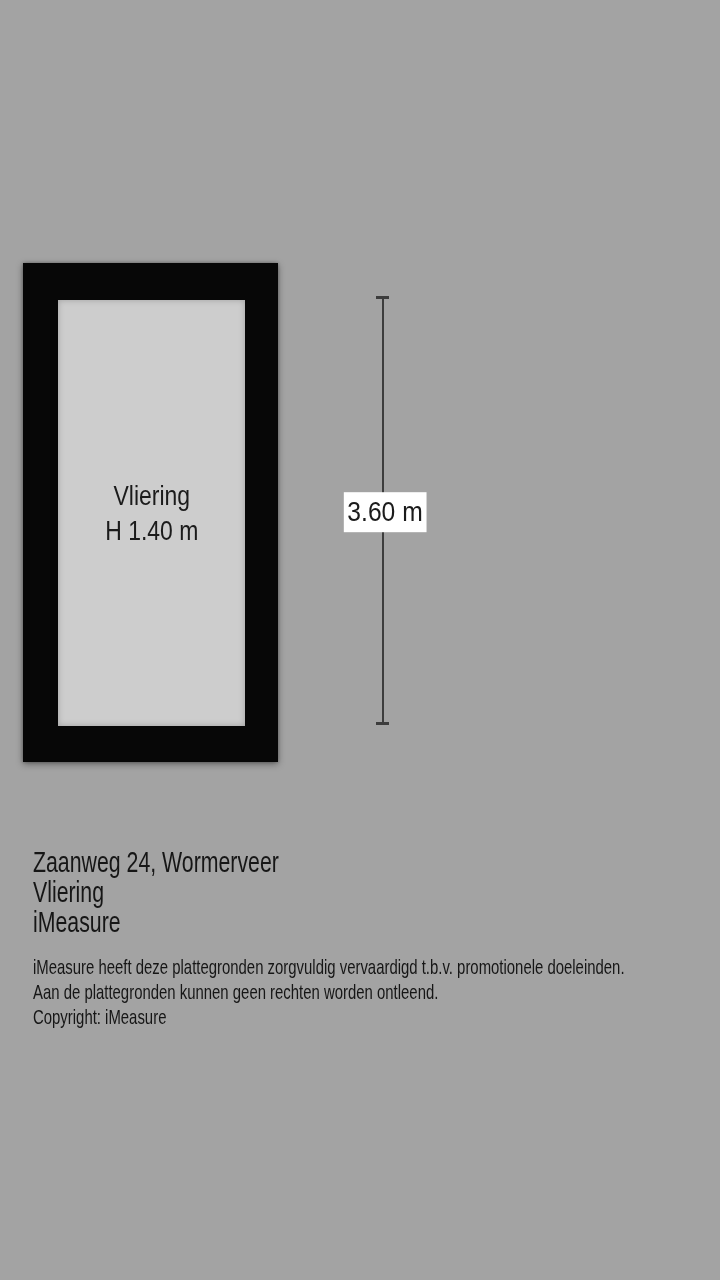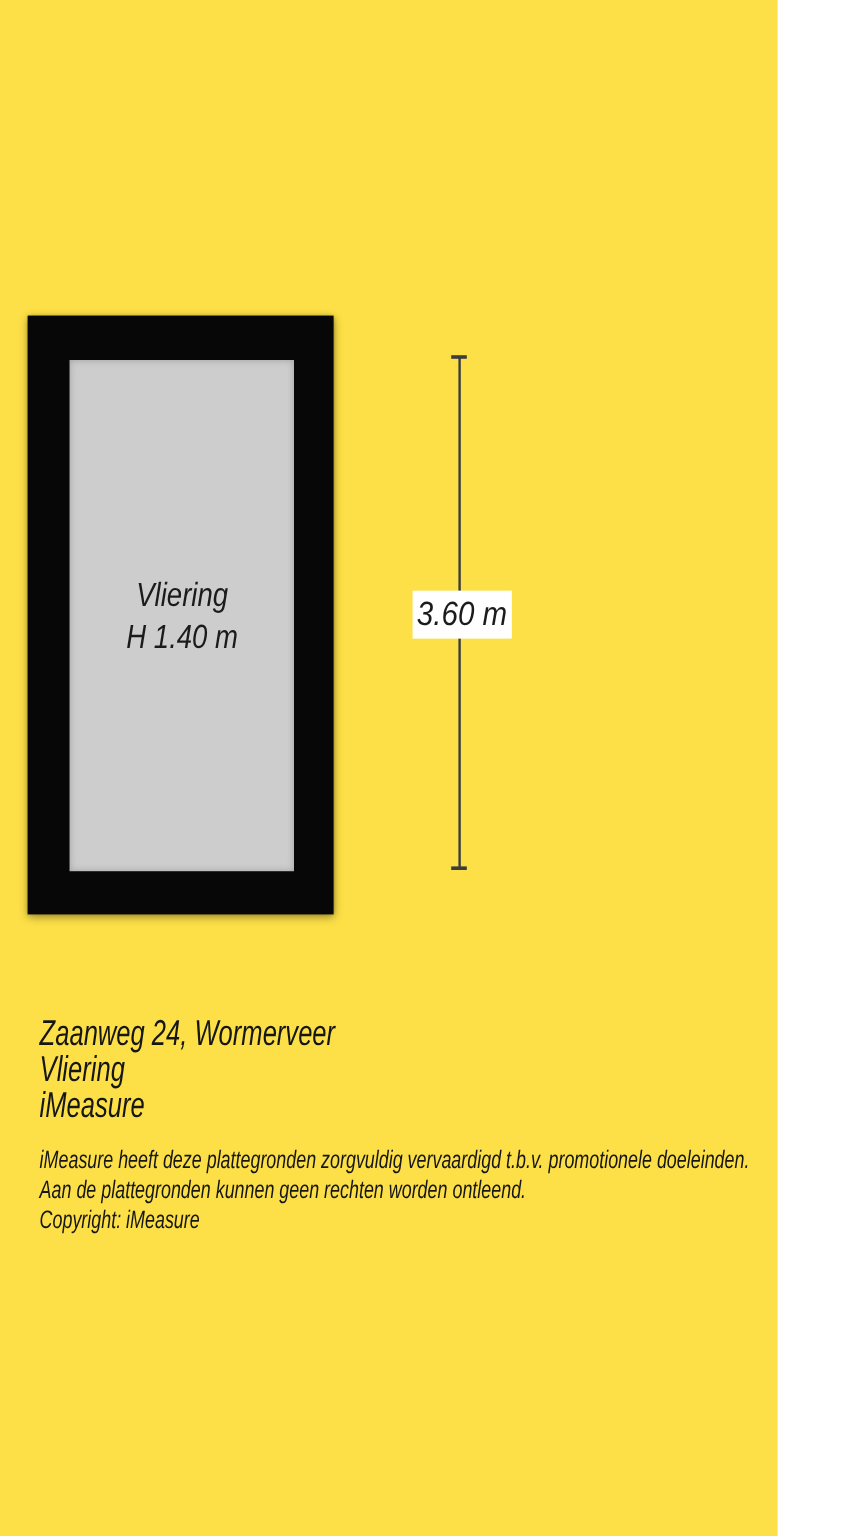--- a/index.html
+++ b/index.html
@@ -2,27 +2,26 @@
 <html><head>
 <meta charset="utf-8">
 <style>
   html, body {
     margin: 0;
     padding: 0;
     background: #ffffff;
   }
   .page {
     position: relative;
-    width: 648px;
+    width: 720px;
     height: 1280px;
-    background: #fde047;
+    background: #a3a3a3;
     overflow: hidden;
     font-family: "Liberation Sans", sans-serif;
     color: #1b1b1b;
-    font-style: italic;
   }
 
   
   .plan-outer {
     position: absolute;
     left: 23px;
     top: 263px;
     width: 255px;
     height: 499px;
     background: #070707;

